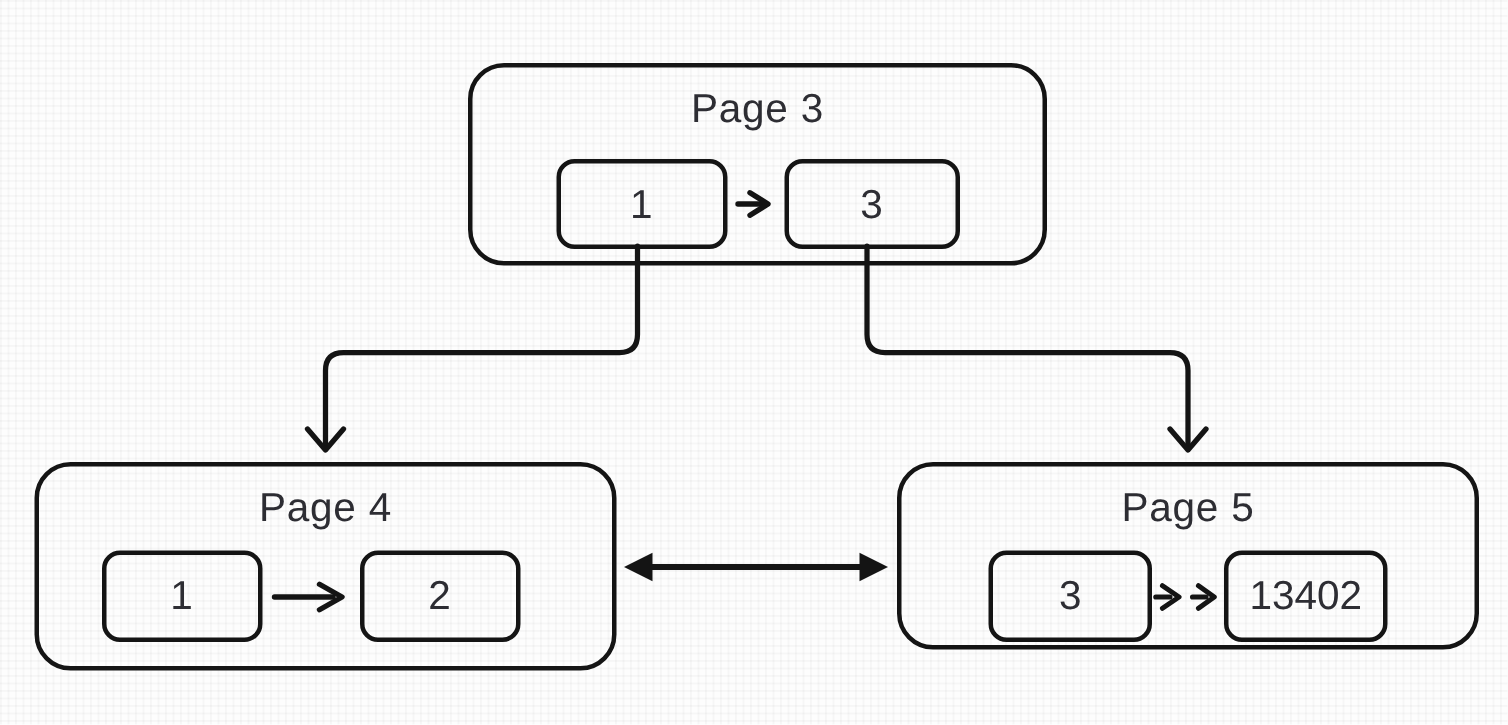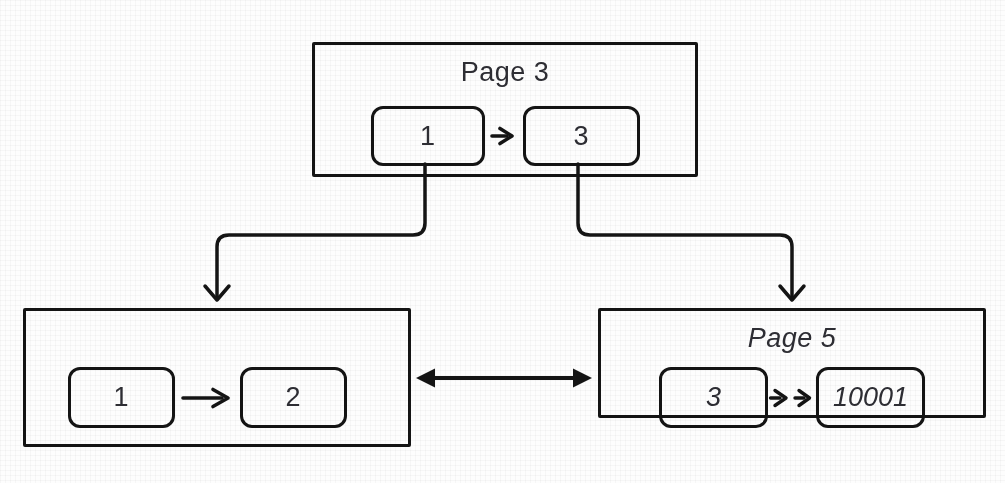--- a/index.html
+++ b/index.html
@@ -33,21 +33,21 @@
     stroke-linejoin: round;
   }
   .conn-head { fill: none; stroke: #141414; stroke-width: 3.5; stroke-linecap: round; stroke-linejoin: round; }
   .dbl-line { stroke: #141414; stroke-width: 4; }
   .dbl-head { fill: #141414; stroke: none; }
 
   .page {
     position: absolute;
     box-sizing: border-box;
     border: 3px solid #141414;
-    border-radius: 2px;
+    border-radius: 24px;
     background: transparent;
   }
   .page-label {
     position: absolute;
     top: 12px;
     left: 0;
     width: 100%;
     text-align: center;
     font-size: 27px;
     line-height: 30px;
@@ -57,21 +57,21 @@
   .cell-row {
     position: absolute;
     left: 0;
     width: 100%;
     display: flex;
     justify-content: center;
     align-items: center;
   }
   .page3 { left: 312px; top: 42px;  width: 386px; height: 135px; }
   .page4 { left: 23px;  top: 308px; width: 388px; height: 139px; }
-  .page5 { left: 598px; top: 308px; width: 388px; height: 110px; font-style: italic; }
+  .page5 { left: 598px; top: 308px; width: 388px; height: 125px; }
   .page3 .cell-row { top: 61px; }
   .page4 .cell-row { top: 56px; transform: translateX(-10px); }
   .page5 .cell-row { top: 56px; }
 
   .cell {
     box-sizing: border-box;
     border: 3px solid #141414;
     border-radius: 12px;
     height: 60px;
     display: flex;
@@ -124,20 +124,21 @@
       <div class="cell cell-a">1</div>
       <svg class="arrow-icon" width="38" height="24" viewBox="0 0 38 24">
         <path d="M7 12 H22" stroke-width="3.6"></path>
         <path d="M15 4.5 L27 12 L15 19.5" stroke-width="3.6"></path>
       </svg>
       <div class="cell cell-b">3</div>
     </div>
   </div>
 
   <div class="page page4">
+    <div class="page-label">Page 4</div>
     <div class="cell-row">
       <div class="cell">1</div>
       <svg class="arrow-icon" width="65" height="26" viewBox="0 0 65 26">
         <path d="M8 13 H47" stroke-width="3.6"></path>
         <path d="M38 4.5 L53 13 L38 21.5" stroke-width="3.6"></path>
       </svg>
       <div class="cell">2</div>
     </div>
   </div>
 
@@ -146,17 +147,17 @@
     <div class="cell-row">
       <div class="cell">3</div>
       <svg class="arrow-icon" width="25" height="24" viewBox="0 0 25 24">
         <path d="M2.5 12 H12" stroke-width="3.4"></path>
         <path d="M7 4.5 L18 12 L7 19.5" stroke-width="3.4"></path>
       </svg>
       <svg class="arrow-icon" width="23" height="24" viewBox="0 0 23 24">
         <path d="M2 12 H11" stroke-width="3.4"></path>
         <path d="M6 4.5 L16.5 12 L6 19.5" stroke-width="3.4"></path>
       </svg>
-      <div class="cell">10001</div>
+      <div class="cell">13402</div>
     </div>
   </div>
 
 </div>
 
 </body></html>

